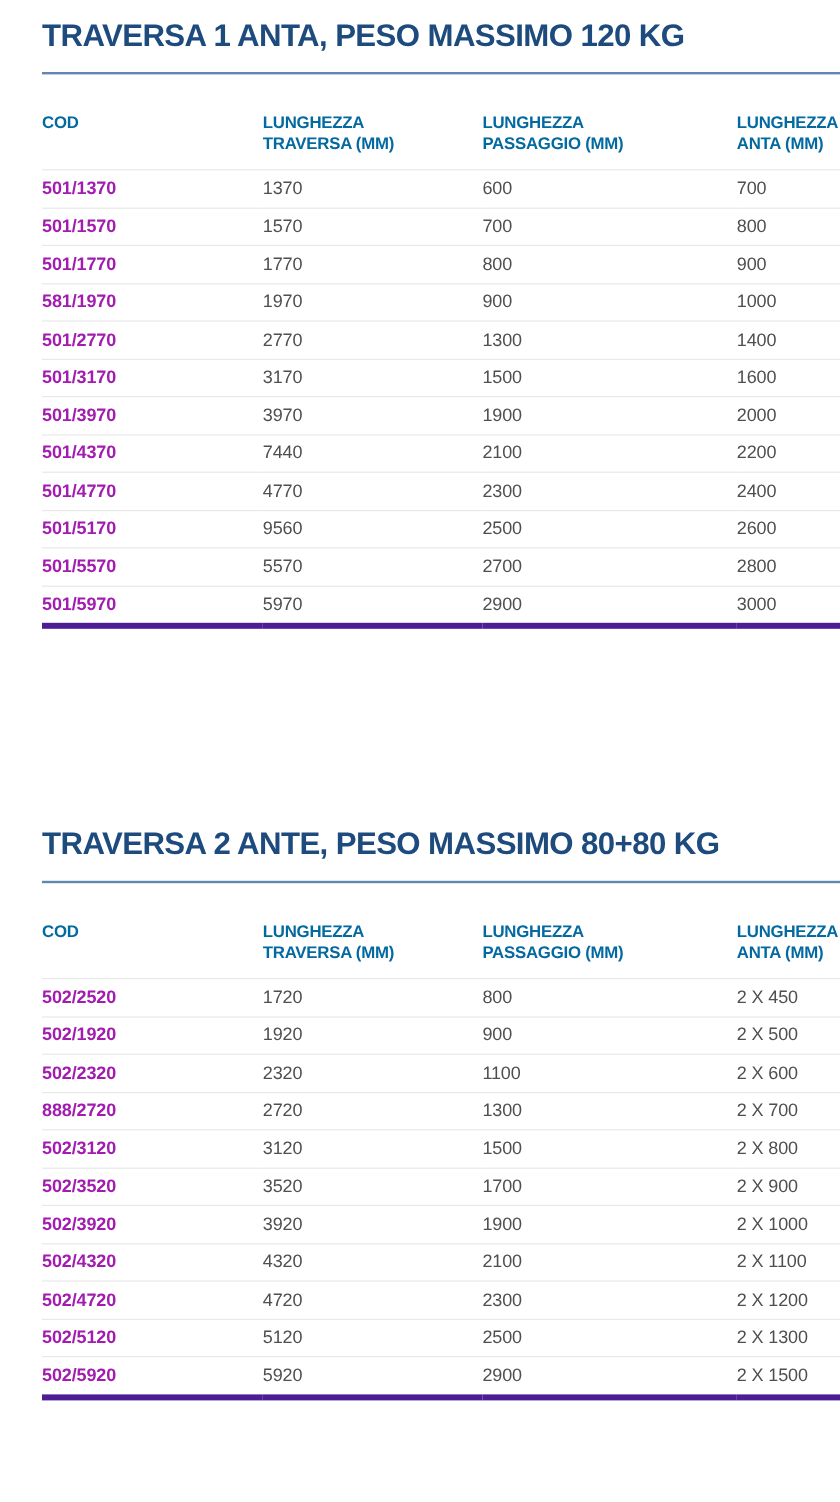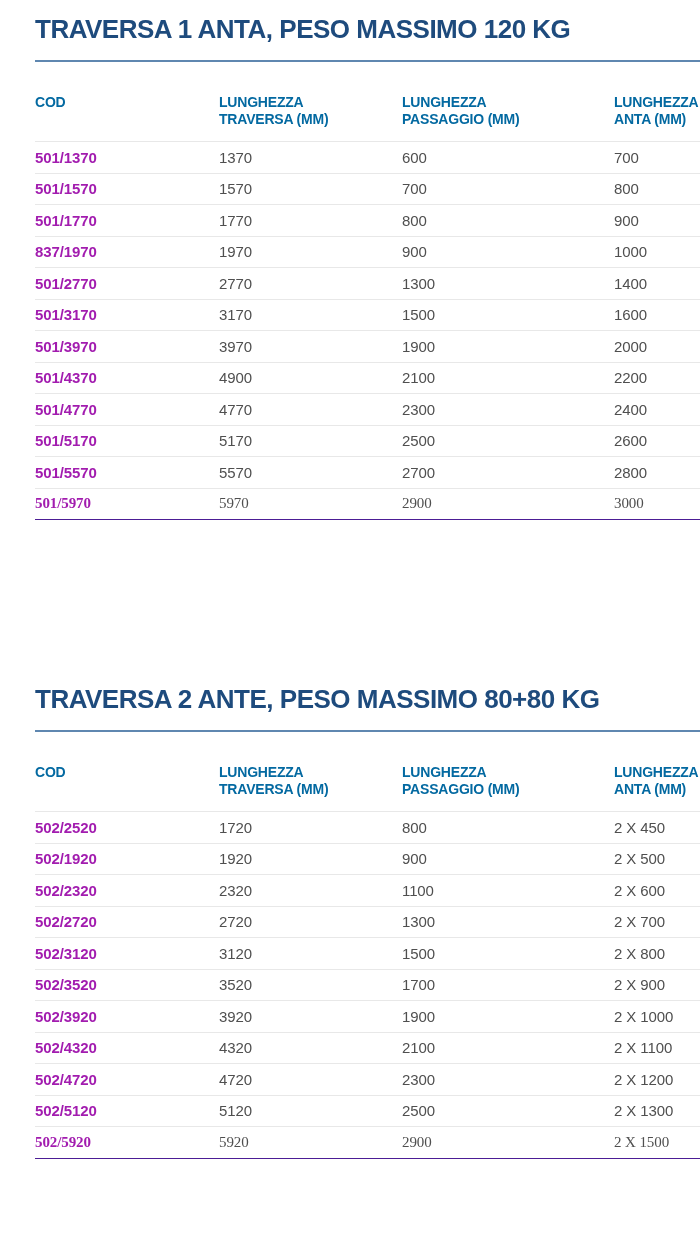--- a/index.html
+++ b/index.html
@@ -68,22 +68,21 @@
     border-top: 1px solid #e8e8e8;
     color: #4f4f4f;
     font-weight: 400;
     letter-spacing: -0.1px;
   }
   table.spec-table td.cod {
     font-weight: 700;
     color: #a21caf;
   }
   table.spec-table tbody tr:last-child td {
-    border-bottom: 1px solid #4c1d95;
-    font-family: Liberation Serif, serif;
+    border-bottom: 5px solid #4c1d95;
   }
 </style>
 </head>
 <body>
 
 <div class="page">
 
   <section class="block">
     <h2 class="section-title">TRAVERSA 1 ANTA, PESO MASSIMO 120 KG</h2>
     <div class="title-rule"></div>
@@ -115,21 +114,21 @@
     <td>700</td>
     <td>800</td>
   </tr>
           <tr>
     <td class="cod">501/1770</td>
     <td>1770</td>
     <td>800</td>
     <td>900</td>
   </tr>
           <tr>
-    <td class="cod">837/1970</td>
+    <td class="cod">581/1970</td>
     <td>1970</td>
     <td>900</td>
     <td>1000</td>
   </tr>
           <tr>
     <td class="cod">501/2770</td>
     <td>2770</td>
     <td>1300</td>
     <td>1400</td>
   </tr>
@@ -140,33 +139,33 @@
     <td>1600</td>
   </tr>
           <tr>
     <td class="cod">501/3970</td>
     <td>3970</td>
     <td>1900</td>
     <td>2000</td>
   </tr>
           <tr>
     <td class="cod">501/4370</td>
-    <td>4900</td>
+    <td>7440</td>
     <td>2100</td>
     <td>2200</td>
   </tr>
           <tr>
     <td class="cod">501/4770</td>
     <td>4770</td>
     <td>2300</td>
     <td>2400</td>
   </tr>
           <tr>
     <td class="cod">501/5170</td>
-    <td>5170</td>
+    <td>9560</td>
     <td>2500</td>
     <td>2600</td>
   </tr>
           <tr>
     <td class="cod">501/5570</td>
     <td>5570</td>
     <td>2700</td>
     <td>2800</td>
   </tr>
           <tr>
@@ -210,21 +209,21 @@
     <td>900</td>
     <td>2 X 500</td>
   </tr>
           <tr>
     <td class="cod">502/2320</td>
     <td>2320</td>
     <td>1100</td>
     <td>2 X 600</td>
   </tr>
           <tr>
-    <td class="cod">502/2720</td>
+    <td class="cod">888/2720</td>
     <td>2720</td>
     <td>1300</td>
     <td>2 X 700</td>
   </tr>
           <tr>
     <td class="cod">502/3120</td>
     <td>3120</td>
     <td>1500</td>
     <td>2 X 800</td>
   </tr>

